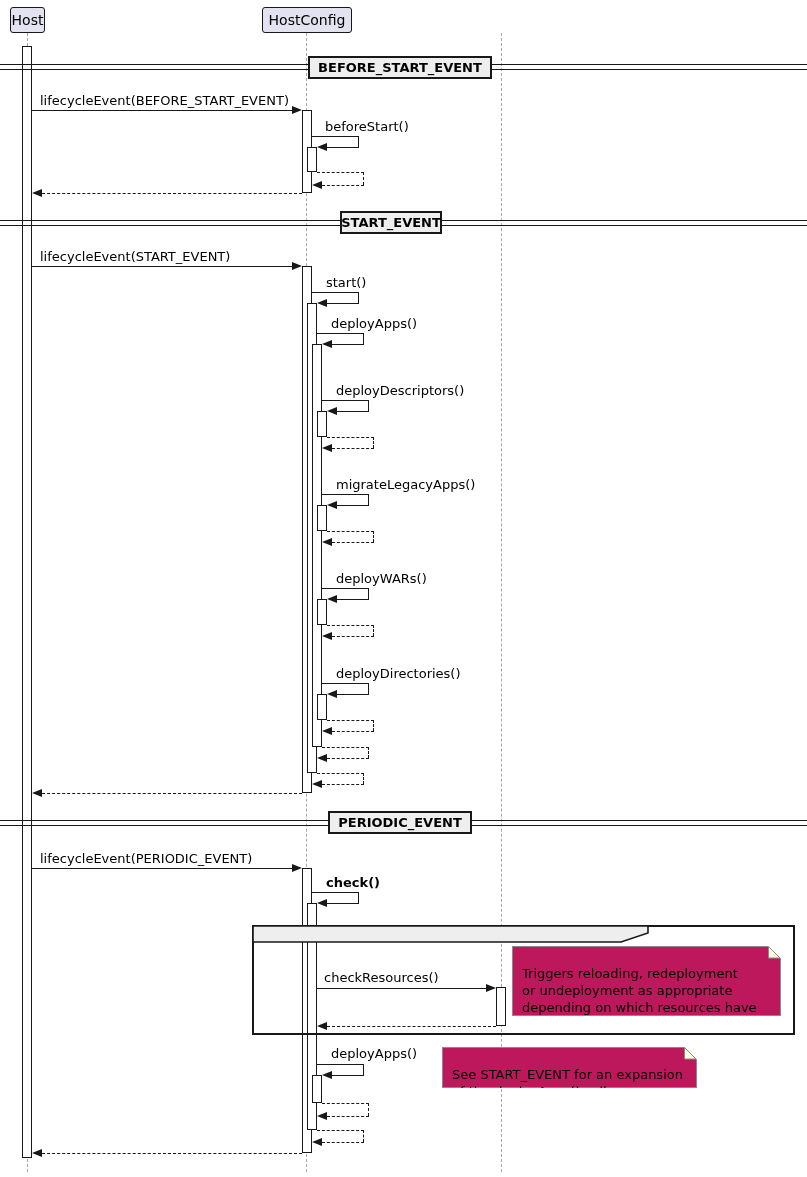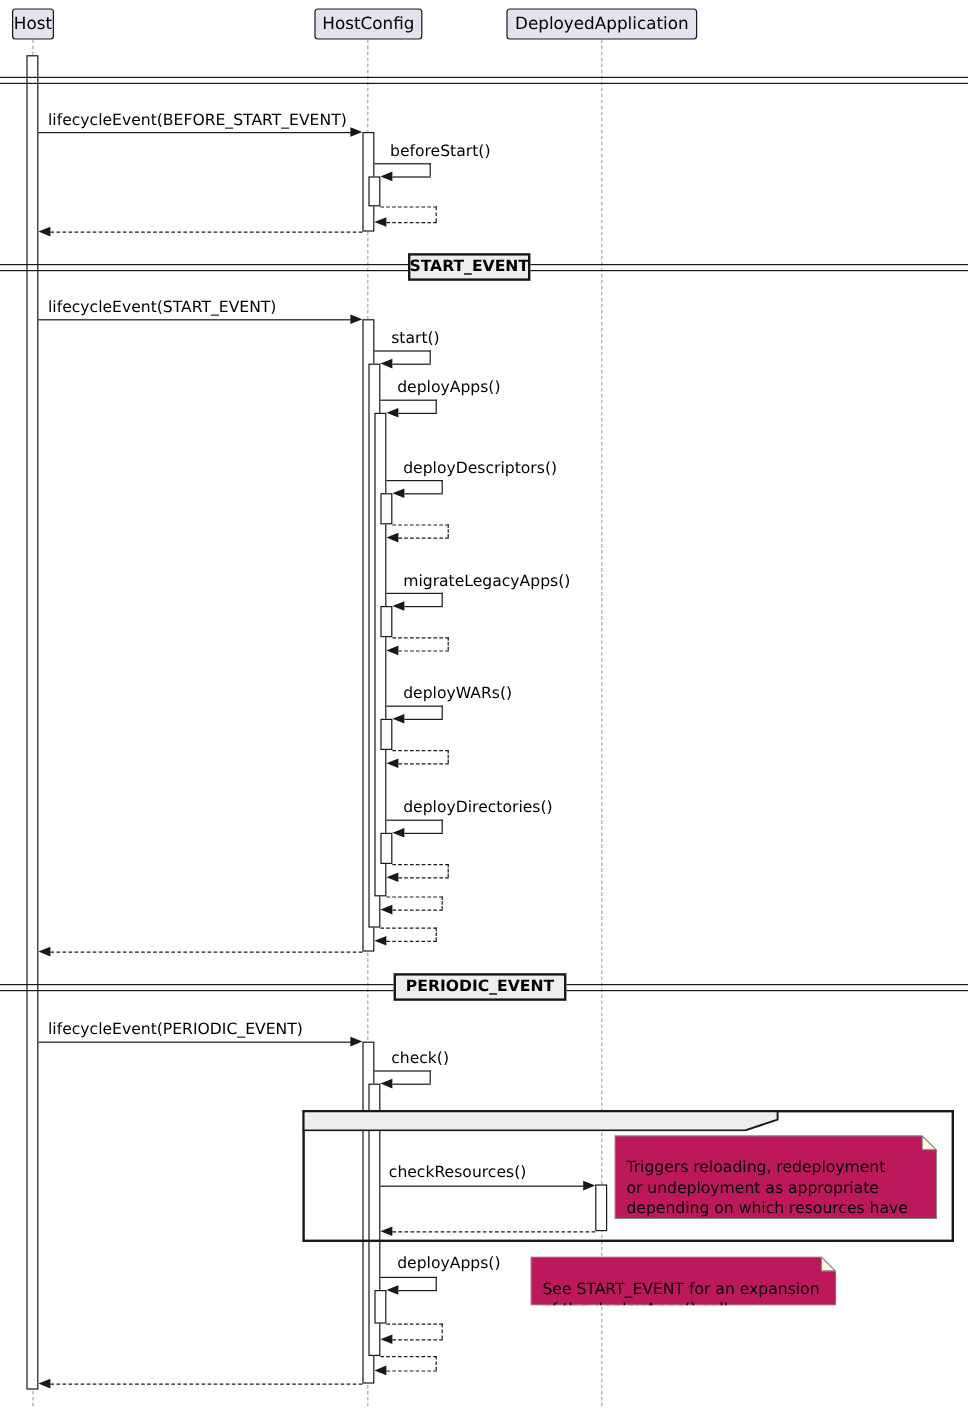--- a/index.html
+++ b/index.html
@@ -37,23 +37,20 @@
   <div class="life" style="left:27px;top:33px;height:1139px;"></div>
   <div class="life" style="left:306px;top:33px;height:1139px;"></div>
   <div class="life" style="left:501px;top:33px;height:1139px;"></div>
 
   <div class="pbox" style="left:10px;top:7px;width:35px;height:26px;">
       <span>Host</span>
     </div>
   <div class="pbox" style="left:262px;top:7px;width:90px;height:26px;">
       <span>HostConfig</span>
     </div>
-  <div class="pbox" style="left:422px;top:7px;width:159px;height:26px;">
-      <span>DeployedApplication</span>
-    </div>
 
   <div class="act" style="left:22px;top:46px;height:1112px;"></div>
   <div class="act" style="left:302px;top:110px;height:83px;"></div>
   <div class="act" style="left:307px;top:147px;height:25px;"></div>
   <div class="act" style="left:302px;top:266px;height:527px;"></div>
   <div class="act" style="left:307px;top:303px;height:470px;"></div>
   <div class="act" style="left:312px;top:344px;height:403px;"></div>
   <div class="act" style="left:317px;top:411px;height:26px;"></div>
   <div class="act" style="left:317px;top:505px;height:26px;"></div>
   <div class="act" style="left:317px;top:599px;height:26px;"></div>
@@ -63,20 +60,23 @@
   <div class="act" style="left:312px;top:1075px;height:28px;"></div>
   <div class="act" style="left:496px;top:987px;height:39px;"></div>
 
   <div class="divline" style="top:64px;"></div>
   <div class="divline" style="top:69px;"></div>
   <div class="divline" style="top:220px;"></div>
   <div class="divline" style="top:225px;"></div>
   <div class="divline" style="top:820px;"></div>
   <div class="divline" style="top:825px;"></div>
 
+  <div class="divbox" style="left:308px;top:56px;width:184px;height:23px;">
+      <span>BEFORE_START_EVENT</span>
+    </div>
   <div class="divbox" style="left:340px;top:211px;width:102px;height:23px;">
       <span>START_EVENT</span>
     </div>
   <div class="divbox" style="left:328px;top:811px;width:144px;height:23px;">
       <span>PERIODIC_EVENT</span>
     </div>
 
   <div class="grp" style="left:252px;top:925px;width:543px;height:110px;"></div>
   <svg class="grphead-svg" style="left:252px;top:925px;" width="398" height="18" viewBox="0 0 398 18">
       <polygon points="1,1 396,1 396,8 369,17 1,17" fill="#EEEEEE" stroke="#181818" stroke-width="1.6"></polygon>
@@ -166,21 +166,21 @@
   <div class="al" style="left:312px;top:780px;"></div>
   <div class="hl d" style="left:322px;top:784px;width:42px;"></div>
 
   <div class="al" style="left:32px;top:789px;"></div>
   <div class="hl d" style="left:42px;top:793px;width:260px;"></div>
 
   <div class="msg" style="left:40px;top:851px;">lifecycleEvent(PERIODIC_EVENT)</div>
   <div class="hl" style="left:32px;top:868px;width:261px;"></div>
   <div class="ar" style="left:292px;top:864px;"></div>
 
-  <div class="msg" style="left:326px;top:875px;">check()</div>
+  <div class="msg" style="left:326px;top:875px;font-weight:bold;">check()</div>
   <div class="hl" style="left:312px;top:892px;width:47px;"></div>
   <div class="vl" style="left:358px;top:892px;height:11px;"></div>
   <div class="al" style="left:317px;top:899px;"></div>
   <div class="hl" style="left:327px;top:903px;width:32px;"></div>
 
   <div class="msg" style="left:324px;top:970px;">checkResources()</div>
   <div class="hl" style="left:317px;top:988px;width:170px;"></div>
   <div class="ar" style="left:486px;top:984px;"></div>
 
   <div class="al" style="left:317px;top:1022px;"></div>

